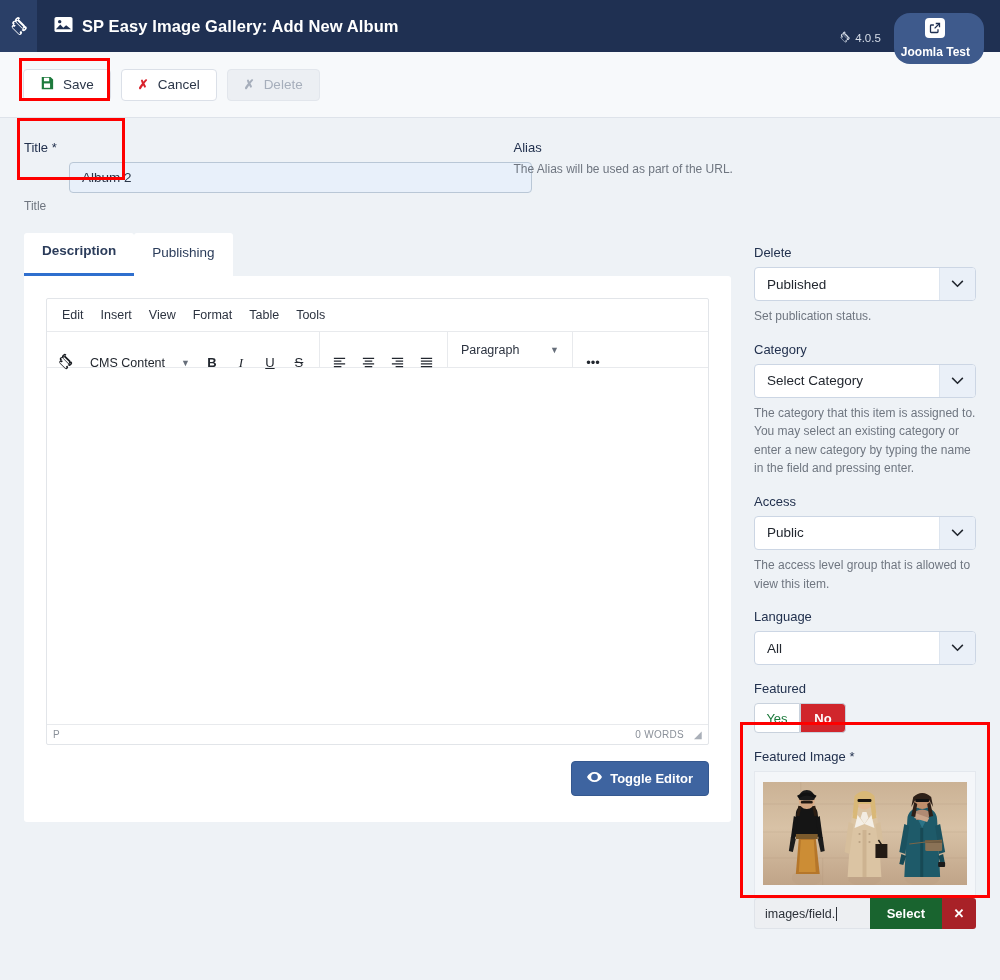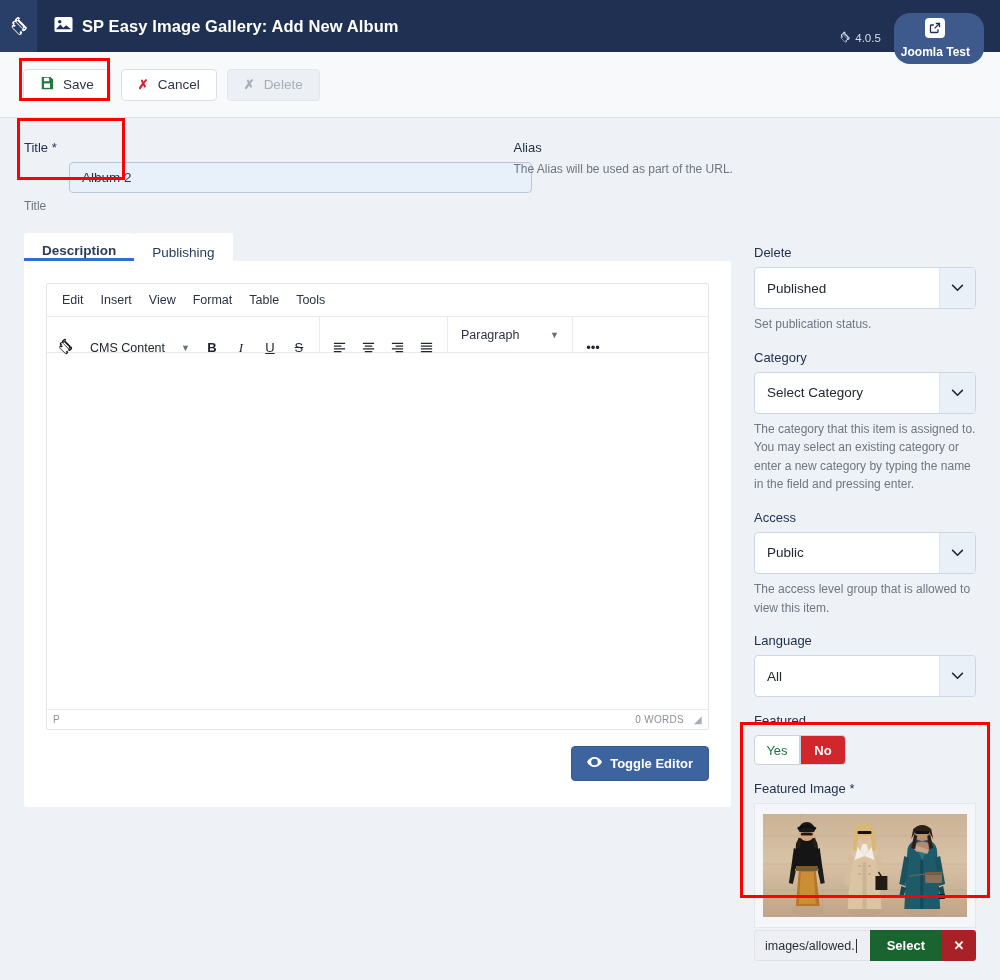--- a/index.html
+++ b/index.html
@@ -146,21 +146,21 @@
     padding: 20px 24px 0 24px;
     gap: 23px;
     align-items: flex-start;
   }
   .left-col { width: 707px; }
   .right-col { width: 222px; padding-top: 12px; }
 
   
   .tabs { display: flex; }
   .tab {
-    padding: 10px 18px 0 18px;
+    padding: 10px 18px 15px 18px;
     font-size: 13.5px;
     color: #2b3c5a;
     cursor: pointer;
     background: transparent;
     border: none;
     font-family: "Liberation Sans", sans-serif;
   }
   .tab.active {
     background: #ffffff;
     font-weight: bold;
@@ -261,21 +261,21 @@
   }
 
   
   .side-group { margin-bottom: 16px; }
   .side-label {
     font-size: 13px; color: #22314e;
     margin-bottom: 7px; display: block;
   }
   .select-box {
     position: relative;
-    width: 100%; height: 42px;
+    width: 100%; height: 34px;
     background: #ffffff;
     border: 1px solid #ccd6e4;
     border-radius: 4px;
     display: flex; align-items: center;
     padding-left: 12px;
     font-size: 13.5px;
     color: #22272f;
     cursor: pointer;
   }
   .select-arrow {
@@ -676,21 +676,21 @@
             <circle cx="160" cy="19" r="8" fill="#c08f6b"></circle>
             <path d="M151 15q9-8 18 0l2 10-4-7h-14l-4 7z" fill="#2e2018"></path>
             <path d="M152 20l-3 14 4 1 2-13z" fill="#2e2018"></path>
             <path d="M168 20l3 14-4 1-2-13z" fill="#2e2018"></path>
             <rect x="153" y="17" width="14" height="3" rx="1.2" fill="#121212"></rect>
           </g>
         </svg>
       </div>
       <div class="media-row">
         <div class="media-path">
-          <span>images/allowed.</span>
+          <span>images/field.</span>
           <span class="caret"></span>
         </div>
         <div class="btn-select">Select</div>
         <div class="btn-clear">
           <span>✕</span>
         </div>
       </div>
     </div>
 
   </div>

